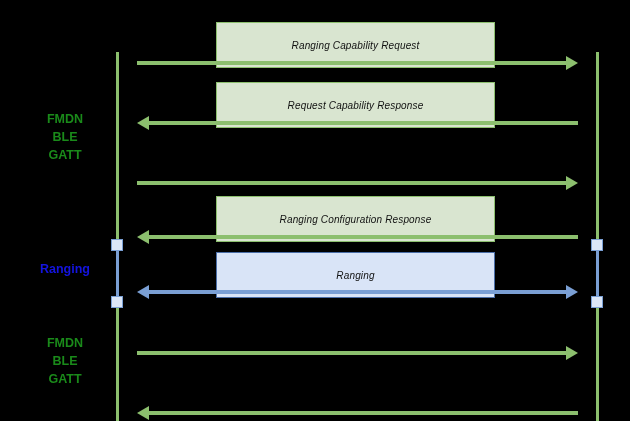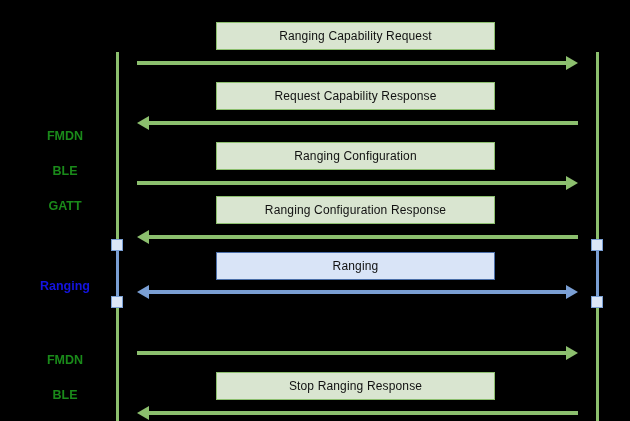--- a/index.html
+++ b/index.html
@@ -7,44 +7,44 @@
   #stage{position:relative;width:630px;height:421px;background:#000;}
 
   
   .lifeline{position:absolute;width:3px;background:#8cbf6e;}
   .lifeline.blue{background:#7a9fd4;width:3px;}
 
   
   .act{position:absolute;width:12px;height:12px;background:#dbe6f7;border:1.5px solid #7a9fd4;box-sizing:border-box;}
 
   
-  .msgbox{position:absolute;left:216px;width:279px;height:28px;box-sizing:border-box;
+  .msgbox{position:absolute;left:216px;width:279px;height:46px;box-sizing:border-box;
           display:flex;align-items:center;justify-content:center;
-          font-size:12px;color:#111;letter-spacing:.15px;white-space:nowrap;}
+          font-size:10px;color:#111;letter-spacing:.15px;white-space:nowrap;font-style:italic;}
   .msgbox.green{background:#d9e5d0;border:1px solid #8cbf6e;}
   .msgbox.blue{background:#d9e4f7;border:1px solid #4a6ea8;}
 
   
   .arrow{position:absolute;height:14px;}
   .arrow .shaft{position:absolute;top:5px;height:3.5px;}
   .arrow .head{position:absolute;top:0;width:0;height:0;
                border-top:7px solid transparent;border-bottom:7px solid transparent;}
   .arrow.g .shaft{background:#8cbf6e;}
   .arrow.g .head.right{border-left:12px solid #8cbf6e;}
   .arrow.g .head.left{border-right:12px solid #8cbf6e;}
   .arrow.b .shaft{background:#7a9fd4;}
   .arrow.b .head.right{border-left:12px solid #7a9fd4;}
   .arrow.b .head.left{border-right:12px solid #7a9fd4;}
 
   
   .sidelabel{position:absolute;left:22px;width:86px;text-align:center;
              font-weight:bold;font-size:12.5px;line-height:18px;}
   .sidelabel.green{color:#1a8a1a;}
   .sidelabel.blue{color:#1414e0;}
-  .sidelabel div{display:block;margin-top:17px;}
+  .sidelabel div{display:block;}
 </style>
 </head>
 <body>
 
 <div id="stage">
 
   <div class="lifeline" style="left:116px;top:52px;height:194px;"></div>
   <div class="lifeline blue" style="left:116px;top:246px;height:58px;"></div>
   <div class="lifeline" style="left:116px;top:303px;height:118px;"></div>
 
@@ -78,21 +78,20 @@
     <div class="shaft" style="left:0;width:429px;"></div>
     <div class="head right" style="left:429px;"></div>
   </div>
 
   <div class="msgbox green" style="top:82px;">Request Capability Response</div>
   <div class="arrow g" style="left:137px;top:116px;width:441px;">
     <div class="head left" style="left:0;"></div>
     <div class="shaft" style="left:12px;width:429px;"></div>
   </div>
 
-  <div class="msgbox green" style="top:142px;">Ranging Configuration</div>
   <div class="arrow g" style="left:137px;top:176px;width:441px;">
     <div class="shaft" style="left:0;width:429px;"></div>
     <div class="head right" style="left:429px;"></div>
   </div>
 
   <div class="msgbox green" style="top:196px;">Ranging Configuration Response</div>
   <div class="arrow g" style="left:137px;top:230px;width:441px;">
     <div class="head left" style="left:0;"></div>
     <div class="shaft" style="left:12px;width:429px;"></div>
   </div>
@@ -102,19 +101,18 @@
     <div class="head left" style="left:0;"></div>
     <div class="shaft" style="left:12px;width:417px;"></div>
     <div class="head right" style="left:429px;"></div>
   </div>
 
   <div class="arrow g" style="left:137px;top:346px;width:441px;">
     <div class="shaft" style="left:0;width:429px;"></div>
     <div class="head right" style="left:429px;"></div>
   </div>
 
-  <div class="msgbox green" style="top:372px;">Stop Ranging Response</div>
   <div class="arrow g" style="left:137px;top:406px;width:441px;">
     <div class="head left" style="left:0;"></div>
     <div class="shaft" style="left:12px;width:429px;"></div>
   </div>
 
 </div>
 
 </body></html>

